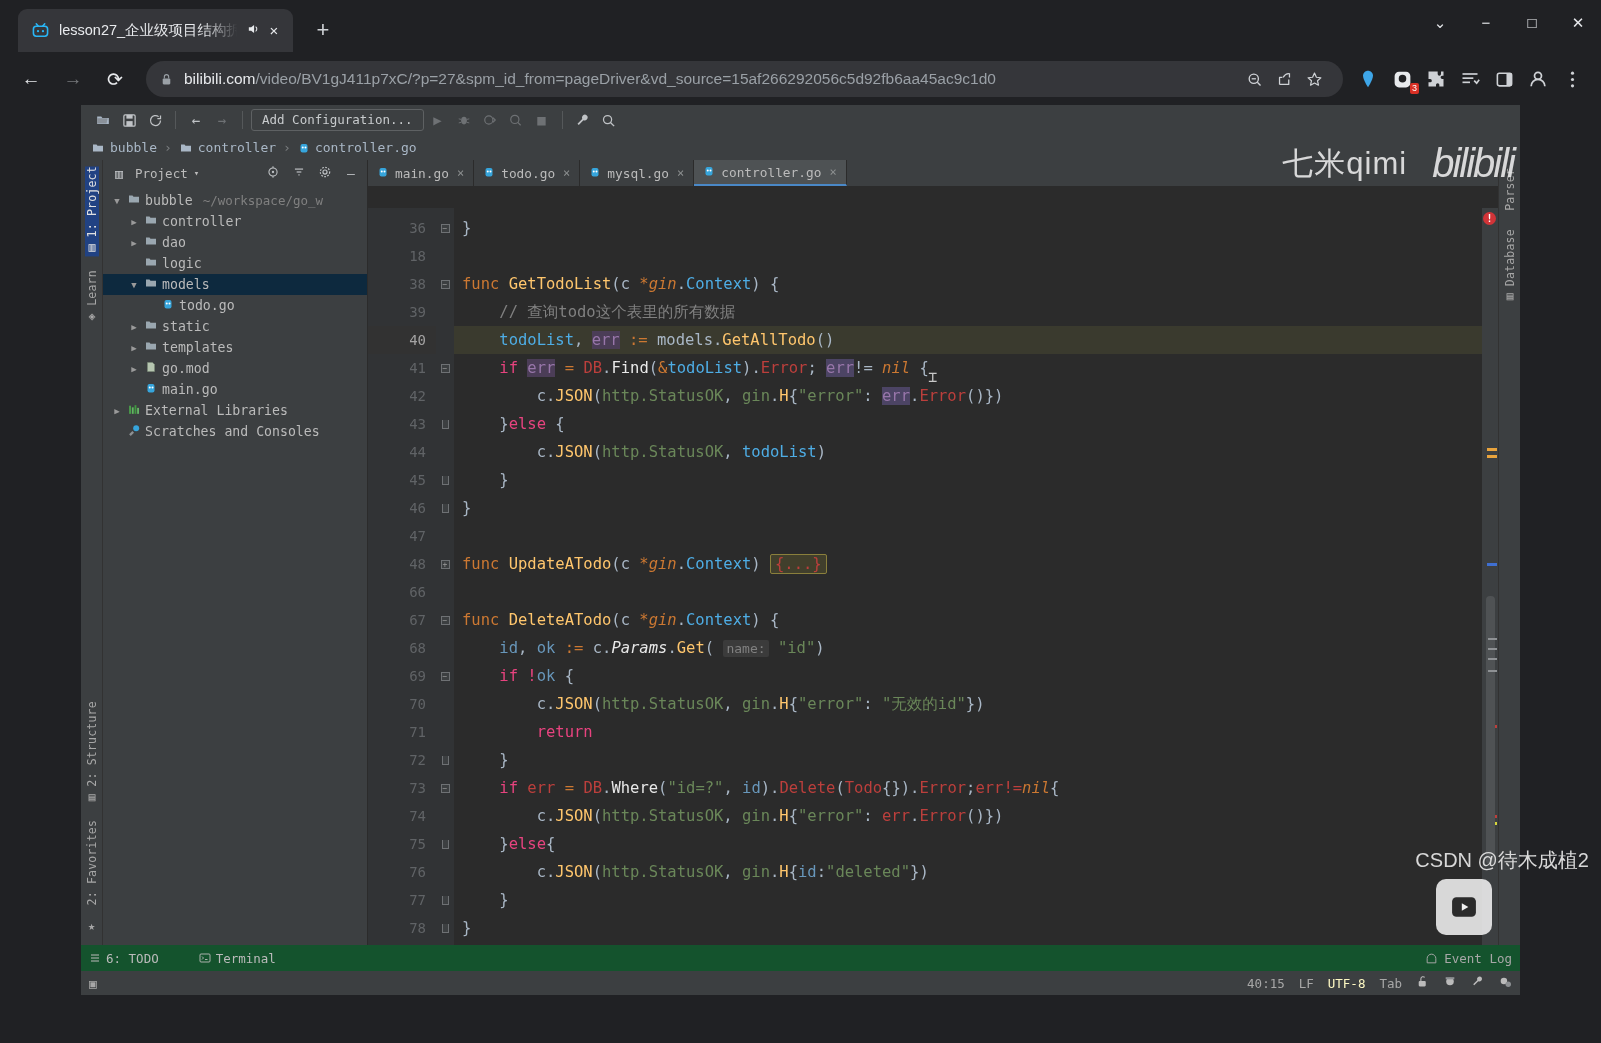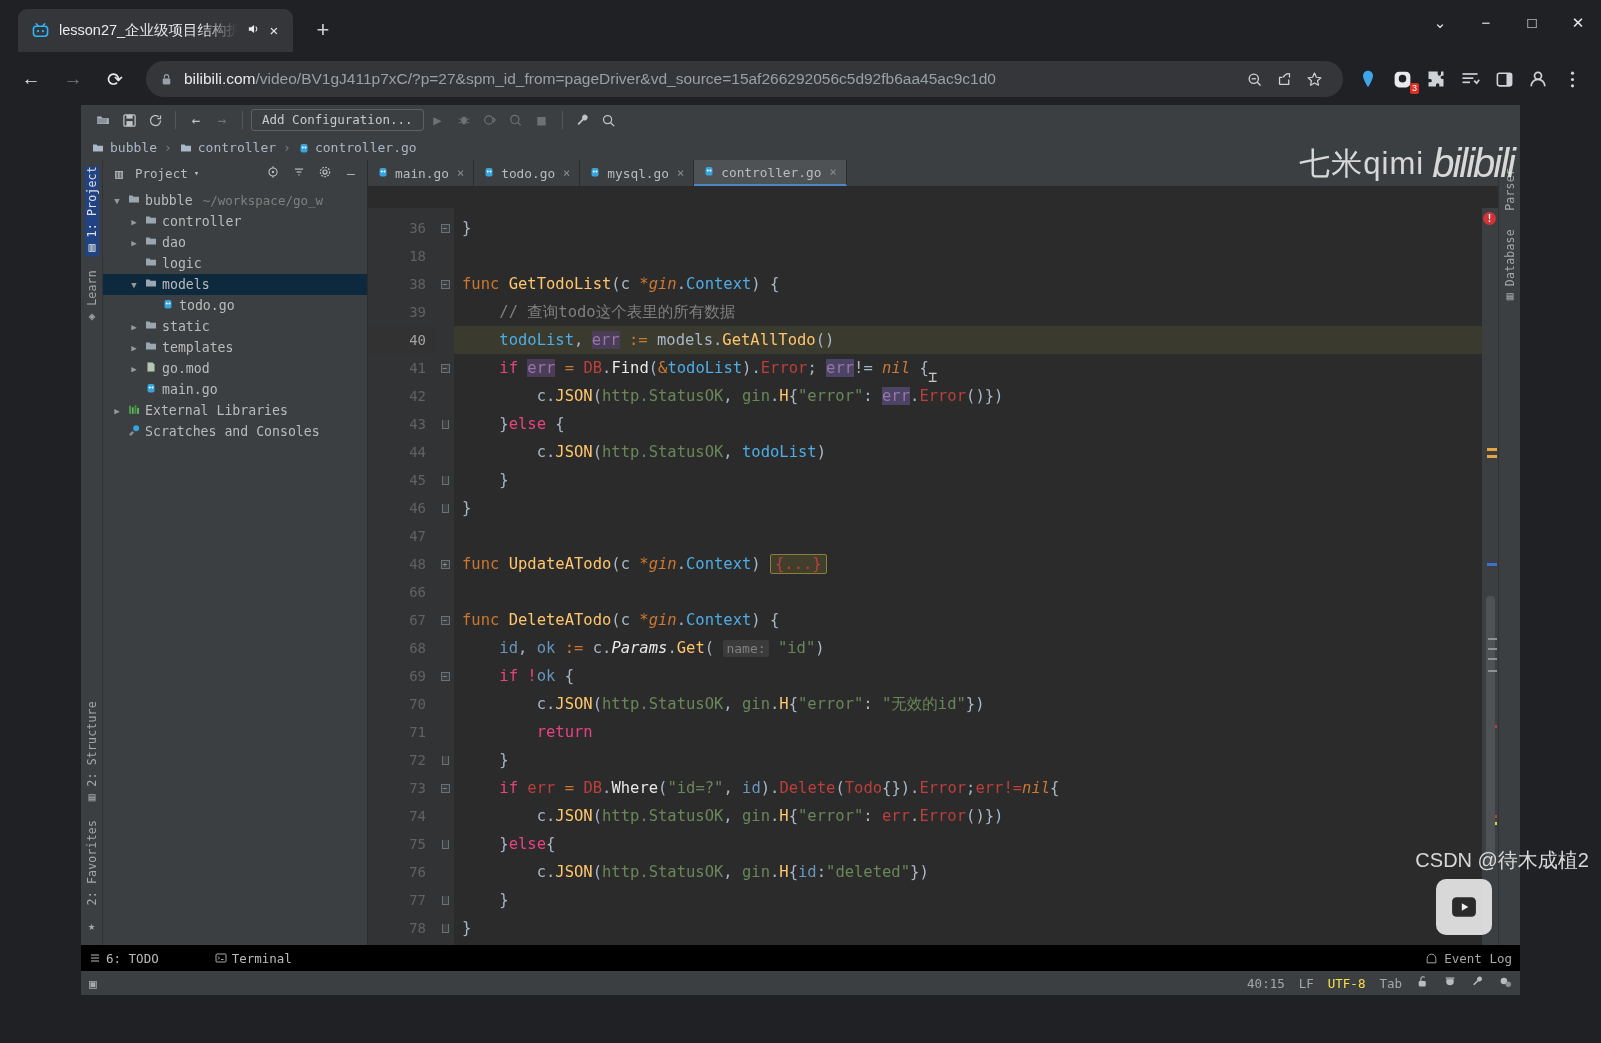--- a/index.html
+++ b/index.html
@@ -144,27 +144,27 @@
   .errdot { position:absolute; right:2px; top:4px; width:13px; height:13px; border-radius:50%;
             background:#d13438; color:#fff; font-size:10px; font-weight:bold; line-height:13px;
             text-align:center; }
   .scrollthumb { position:absolute; right:3px; width:9px; background:#4f5254; border-radius:4px; }
   
   .rrail { width: 22px; background:#3c3f41; border-left:1px solid #323232;
            display:flex; flex-direction:column; align-items:center; padding-top: 8px; gap: 18px;}
   
   .status-crumb { height: 24px; background:#2b2b2b; font-size: 13.5px; color:#787878;
                   padding-left: 78px; line-height: 24px; }
-  .statusbar { height: 26px; background:#000000; display:flex; align-items:center;
-               padding: 4px 8px; font-size: 12.5px; color:#bbbbbb; gap:32px; }
+  .statusbar { height: 26px; background:#14532d; display:flex; align-items:center;
+               padding: 4px 8px; font-size: 12.5px; color:#bbbbbb; gap:16px; }
   .sb-right { margin-left: auto; display:flex; align-items:center; gap: 14px; color:#a7a7a7;}
   .statusbar2 { height: 24px; background:#3c3f41; display:flex; align-items:center;
                 padding: 0 8px; font-size: 12.5px; color:#bbbbbb; }
   .watermark-bili {
-    position:absolute; right: 6px; top: 36px; display:flex; align-items:center; gap: 8px;
+    position:absolute; right: 6px; top: 36px; display:flex; align-items:center; gap: 25px;
     color: #e6e6e6; font-size: 31px; font-family:"Liberation Sans", sans-serif; letter-spacing:1px;
     opacity:.92; pointer-events:none;justify-content:space-between;
   }
   .bililogo { font-weight: normal; font-size: 40px; font-style: italic; letter-spacing: -2px;}
   .csdn {
     position: absolute; right: 12px; bottom: 4px; color:#d8d8d8; font-size: 20px;
     font-family:"Liberation Sans", sans-serif;
   }
   .yt-badge {
     position:absolute; right: 28px; bottom: 60px; width: 56px; height: 56px;
@@ -730,21 +730,21 @@
           <span>Event Log</span>
         </span>
       </span>
     </div>
 
     <div class="statusbar2">
       <span style="color:#a7a7a7;font-size:13px;">▣</span>
       <span class="sb-right">
         <span>40:15</span>
         <span>LF</span>
-        <span style="color:#fde047;">UTF-8</span>
+        <span style="color:#fef9c3;">UTF-8</span>
         <span>Tab</span>
         <span>
           <svg width="13" height="13" viewBox="0 0 24 24">
               <rect x="5" y="11" width="13" height="10" rx="2" fill="#bbb"></rect>
               <path d="M9 11V7a4 4 0 017-2.5" stroke="#bbb" stroke-width="2" fill="none"></path>
             </svg></span>
         <span>
           <svg width="14" height="13" viewBox="0 0 24 24">
               <circle cx="12" cy="12" r="7" fill="#bbb"></circle>
               <rect x="4" y="4" width="16" height="4" fill="#8d9093"></rect>

